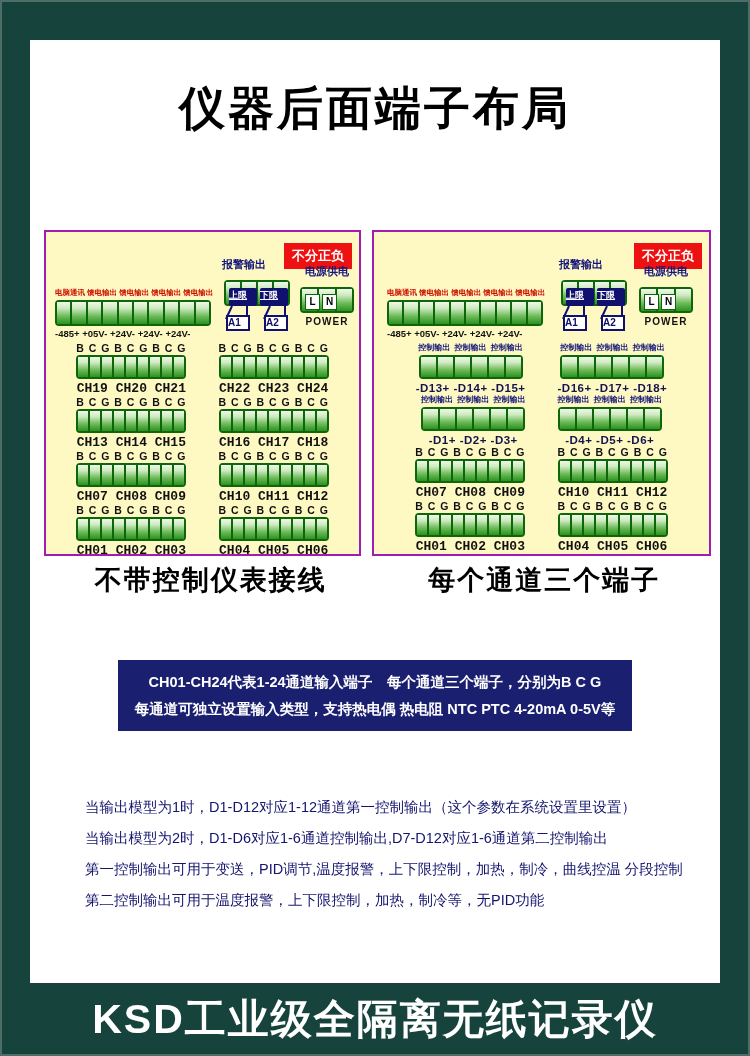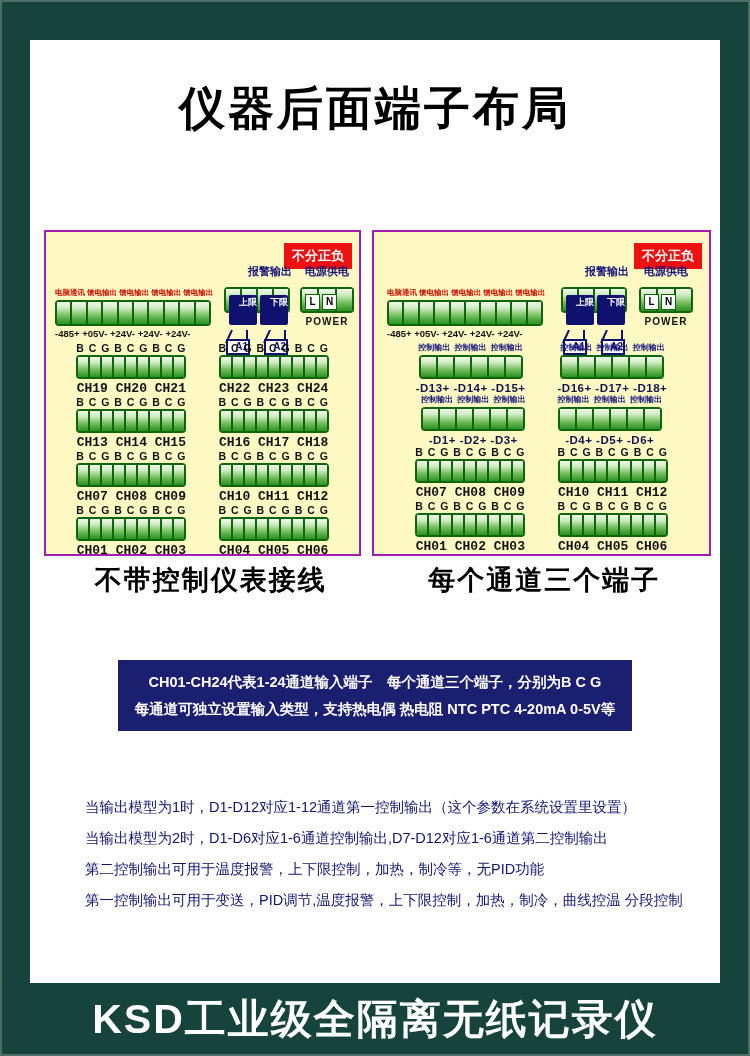--- a/index.html
+++ b/index.html
@@ -26,29 +26,29 @@
   .cell{flex:1;border-right:2px solid #0e660a;
         background:linear-gradient(180deg,#f0f9ea 0%,#cfeac1 28%,#6cba58 65%,#2b9220 100%);}
   .cell:last-child{border-right:none;}
 
   .comm-group{position:absolute;left:9px;top:56px;}
   .wide .comm-group{left:13px;}
   .red-mini{color:#cc1100;font-size:7.5px;font-weight:bold;white-space:nowrap;margin-bottom:2px;}
   .tblock-comm{width:156px;height:26px;}
   .comm-label{font-size:9.5px;font-weight:bold;white-space:nowrap;margin-top:2px;color:#111;}
 
-  .alarm-group{position:absolute;left:176px;top:32px;width:70px;text-align:right;}
+  .alarm-group{position:absolute;left:176px;top:25px;width:70px;text-align:left;}
   .wide .alarm-group{left:185px;}
   .navy-title{color:#15157a;font-size:11px;font-weight:bold;margin-bottom:8px;white-space:nowrap;}
   .tblock-alarm{width:66px;height:26px;margin:0 auto;}
-  .chip{position:absolute;top:6px;height:30px;line-height:14px;background:#10106e;color:#fff;
-        font-size:9px;font-weight:bold;border-radius:2px;z-index:2;}
+  .chip{position:absolute;top:6px;height:18px;line-height:14px;background:#10106e;color:#fff;
+        font-size:9px;font-weight:bold;border-radius:2px;z-index:2;text-decoration:underline;}
   .chip-upper{left:3px;width:28px;}
   .chip-lower{left:34px;width:28px;}
-  .relay-row{display:flex;justify-content:center;gap:10px;margin-top:18px;text-decoration:underline;}
+  .relay-row{display:flex;justify-content:center;gap:10px;margin-top:1px;text-decoration:underline;}
   .relay{position:relative;width:28px;height:24px;}
   .relay svg{position:absolute;top:-1px;left:0;}
   .relay-label{position:absolute;bottom:0;left:2px;right:2px;border:2px solid #10106e;background:#fff;
                color:#101060;font-size:10px;font-weight:bold;line-height:12px;}
 
   .power-group{position:absolute;left:252px;top:32px;width:58px;text-align:center;}
   .wide .power-group{left:263px;}
   .tblock-power{width:54px;height:26px;margin:0 auto;}
   .ln-box{position:absolute;top:6px;width:13px;height:14px;background:#fff;color:#000;
           font-weight:bold;font-size:10px;line-height:14px;text-align:center;z-index:2;
@@ -473,19 +473,19 @@
     </div>
 
     <div class="info-box">
       <div>CH01-CH24代表1-24通道输入端子　每个通道三个端子，分别为B C G</div>
       <div>每通道可独立设置输入类型，支持热电偶 热电阻 NTC PTC 4-20mA 0-5V等</div>
     </div>
 
     <div class="notes">
       <p>当输出模型为1时，D1-D12对应1-12通道第一控制输出（这个参数在系统设置里设置）</p>
       <p>当输出模型为2时，D1-D6对应1-6通道控制输出,D7-D12对应1-6通道第二控制输出</p>
+      <p>第一控制输出可用于变送，PID调节,温度报警，上下限控制，加热，制冷，曲线控温 分段控制</p>
       <p>第二控制输出可用于温度报警，上下限控制，加热，制冷等，无PID功能</p>
-      <p>第一控制输出可用于变送，PID调节,温度报警，上下限控制，加热，制冷，曲线控温 分段控制</p>
     </div>
   </div>
 
   <div class="banner">KSD工业级全隔离无纸记录仪</div>
 </div>
 
 </body></html>

